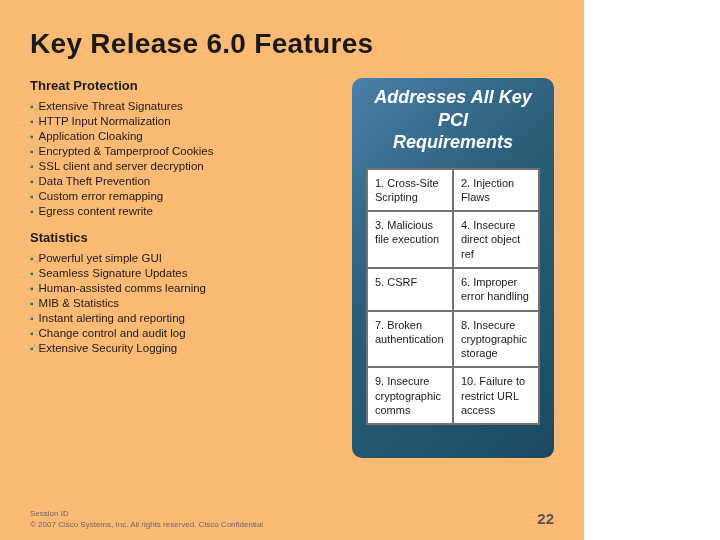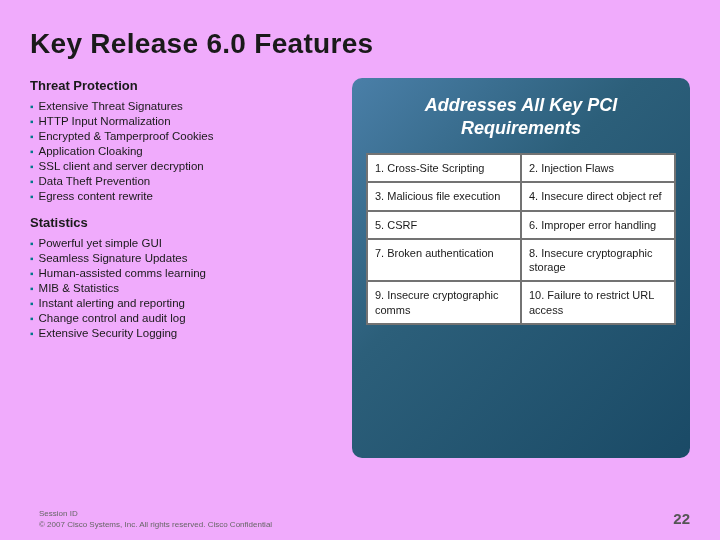--- a/index.html
+++ b/index.html
@@ -6,23 +6,23 @@
     body {
       width: 720px;
       height: 540px;
       background: #fff;
       font-family: Arial, sans-serif;
       overflow: hidden;
       position: relative;
     }
 
     .slide {
-      width: 720px;
+      width: 584px;
       height: 540px;
-      background: #f0abfc;
+      background: #fdba74;
       padding: 28px 30px 16px 30px;
       position: relative;
     }
 
     .page-title {
       font-size: 28px;
       font-weight: bold;
       color: #1a1a1a;
       margin-bottom: 18px;
       letter-spacing: 0.3px;
@@ -64,21 +64,21 @@
       color: #00788a;
       font-size: 10px;
       flex-shrink: 0;
       margin-top: 1px;
     }
 
     .right-panel {
       flex: 1;
       background: linear-gradient(135deg, #4a7fa8 0%, #2c5f7a 40%, #1a4a66 100%);
       border-radius: 10px;
-      padding: 16px 14px 14px 14px;
+      padding: 8px 14px 14px 14px;
       min-height: 380px;
     }
 
     .pci-title {
       font-size: 18px;
       font-weight: bold;
       font-style: italic;
       color: #fff;
       text-align: center;
       margin-bottom: 14px;
@@ -97,21 +97,21 @@
       font-size: 11px;
       color: #1a1a1a;
       vertical-align: top;
       line-height: 1.3;
       width: 50%;
     }
 
     .footer {
       position: absolute;
       bottom: 10px;
-      left: 9px;
+      left: 0;
       right: 0;
       display: flex;
       justify-content: space-between;
       align-items: center;
       padding: 0 30px;
     }
 
     .footer-left {
       font-size: 8px;
       color: #666;
@@ -137,30 +137,33 @@
 
       <div class="section-title">Threat Protection</div>
       <ul class="bullet-list">
         <li>
             <span>Extensive Threat Signatures</span>
           </li>
         <li>
             <span>HTTP Input Normalization</span>
           </li>
         <li>
+            <span>Application Cloaking</span>
+          </li>
+        <li>
             <span>Encrypted &amp; Tamperproof Cookies</span>
           </li>
         <li>
-            <span>Application Cloaking</span>
-          </li>
-        <li>
             <span>SSL client and server decryption</span>
           </li>
         <li>
             <span>Data Theft Prevention</span>
+          </li>
+        <li>
+            <span>Custom error remapping</span>
           </li>
         <li>
             <span>Egress content rewrite</span>
           </li>
       </ul>
 
       <div class="section-title">Statistics</div>
       <ul class="bullet-list">
         <li>
             <span>Powerful yet simple GUI</span>

